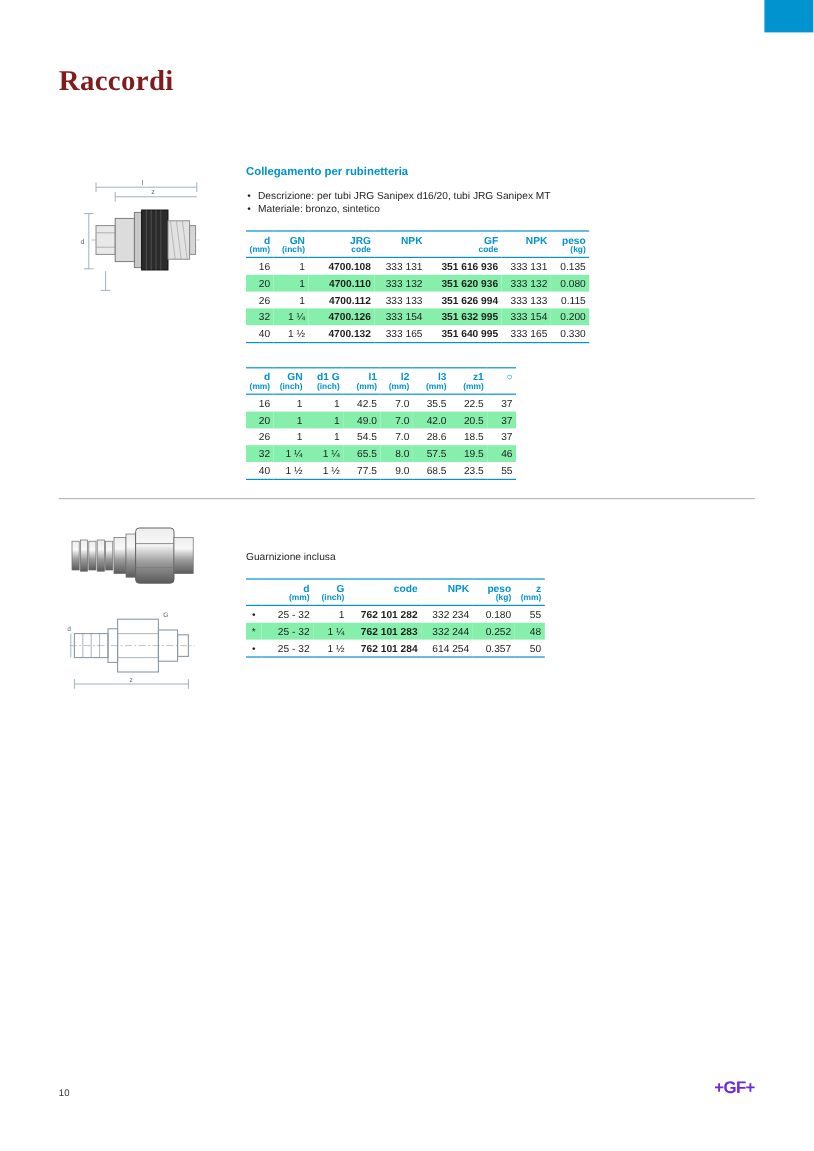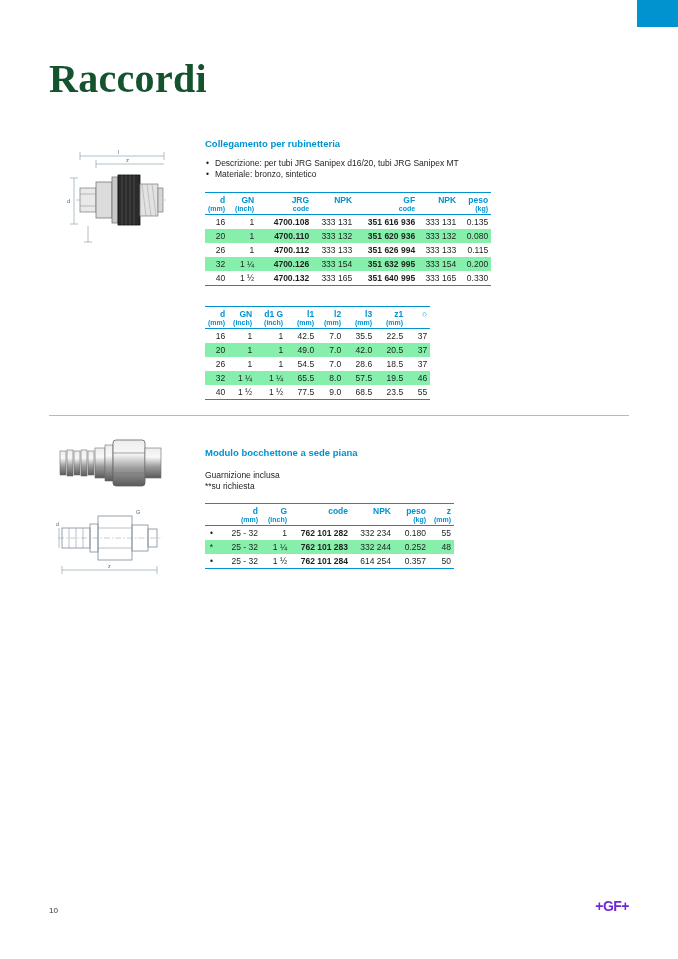--- a/index.html
+++ b/index.html
@@ -1,18 +1,18 @@
 <!DOCTYPE html>
 <html><head>
 <meta charset="utf-8">
 <style>
   html,body{margin:0;padding:0;}
   body{width:678px;height:959px;background:#ffffff;font-family:"Liberation Sans",sans-serif;position:relative;overflow:hidden;}
   .corner-block{position:absolute;top:0;right:0;width:41px;height:27px;background:#0093d0;}
-  .title{position:absolute;left:49px;top:55px;font-family:"Liberation Serif",serif;font-size:40px;font-weight:700;color:#14532d;letter-spacing:.3px;margin:0;}
+  .title{position:absolute;left:49px;top:55px;font-family:"Liberation Serif",serif;font-size:24px;font-weight:700;color:#7f1d1d;letter-spacing:.3px;margin:0;}
   .drawing{position:absolute;}
   .d1{left:66px;top:146px;width:116px;height:104px;}
   .d2{left:56px;top:431px;width:114px;height:64px;}
   .d3{left:56px;top:502px;width:116px;height:75px;}
   .sec{position:absolute;left:205px;width:292px;}
   .sec1{top:138px;}
   .sec2{top:447px;}
   .heading{color:#0093d0;font-size:9.5px;font-weight:700;margin:0;}
   .bullets{list-style:none;margin:9px 0 0 1px;padding:0;}
   .bullets li{font-size:8.5px;color:#1e1e1e;line-height:10.5px;padding-left:9px;position:relative;}
@@ -284,24 +284,22 @@
   <line x1="3" y1="26" x2="3" y2="46" stroke="#9ab0bb" stroke-width="0.8"></line>
   <text x="0" y="24" font-size="5.5">d</text>
   <text x="80" y="12" font-size="5.5">G</text>
   <line x1="6" y1="68" x2="101" y2="68" stroke="#9ab0bb" stroke-width="0.8"></line>
   <line x1="6" y1="64" x2="6" y2="72" stroke="#9ab0bb" stroke-width="0.8"></line>
   <line x1="101" y1="64" x2="101" y2="72" stroke="#9ab0bb" stroke-width="0.8"></line>
   <text x="52" y="66" font-size="5.5">z</text>
 </svg>
 
 <div class="sec sec2">
-  <h2 class="heading">Modulo bocchettone a sede piana</h2>
   <div class="notes">
     <p class="note">Guarnizione inclusa</p>
-    <p class="note">**su richiesta</p>
   </div>
   <table class="dtable t3">
       <colgroup>
         <col style="width: 13px;">
         <col style="width: 43px;">
         <col style="width: 29px;">
         <col style="width: 61px;">
         <col style="width: 43px;">
         <col style="width: 35px;">
         <col style="width: 25px;">

